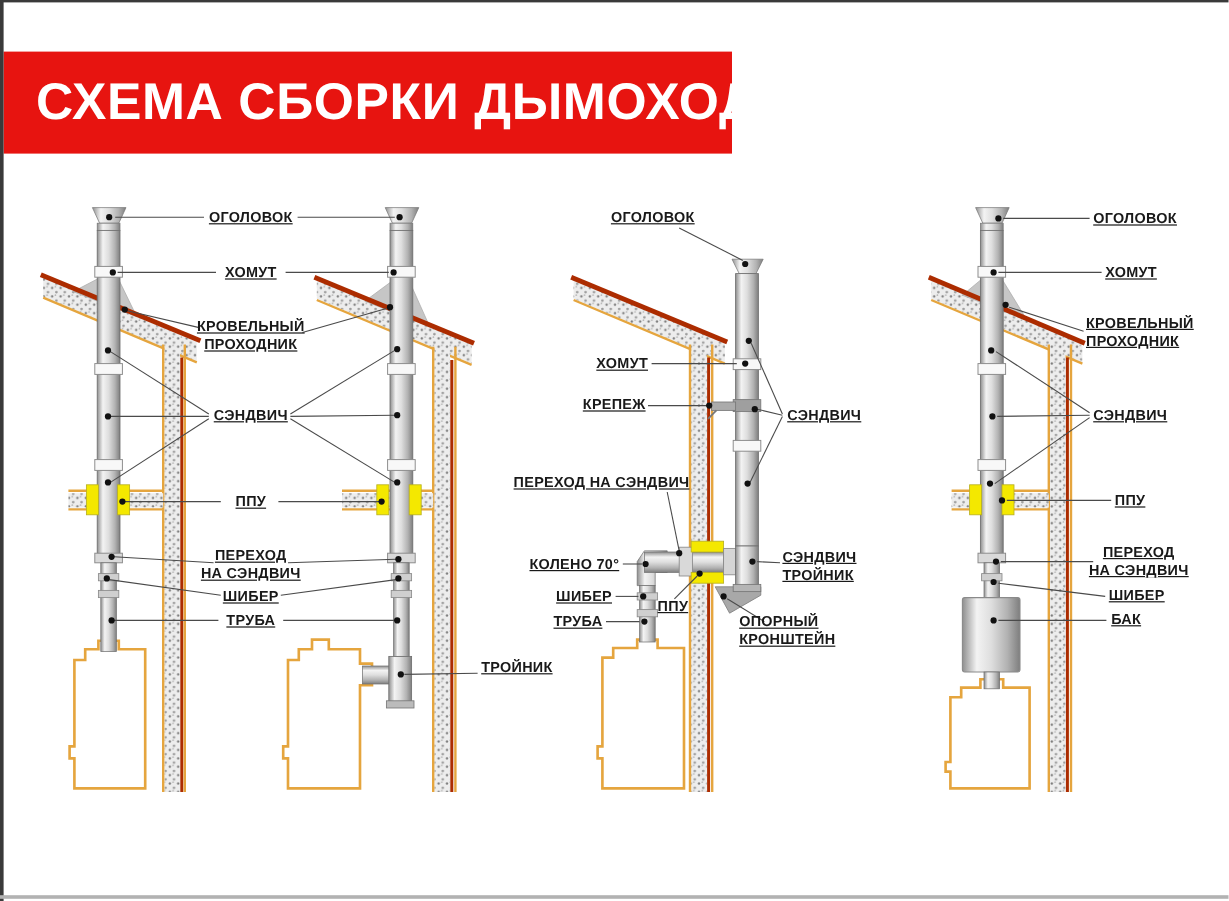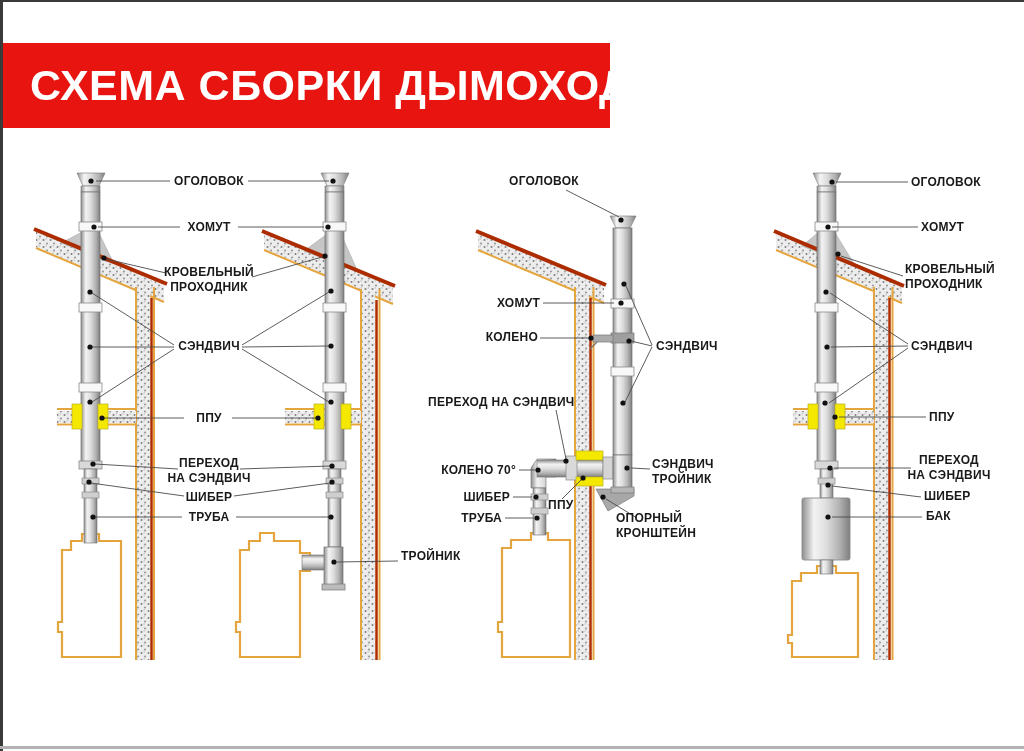--- a/index.html
+++ b/index.html
@@ -6,21 +6,21 @@
   #page{position:relative;width:1024px;height:751px;background:#ffffff;overflow:hidden;
         font-family:"Liberation Sans",sans-serif;}
   .frame{position:absolute;}
   #frame-left{left:0;top:0;width:3px;height:751px;background:#3a3a3a;}
   #frame-top{left:0;top:0;width:1024px;height:2px;background:#3a3a3a;}
   #frame-bottom{left:0;top:746px;width:1024px;height:3px;background:#b2b2b2;}
   #banner{position:absolute;left:3px;top:43px;width:607px;height:85px;background:#e71410;}
   #banner .t{position:absolute;left:27px;top:0;height:85px;line-height:85px;
              font-weight:bold;font-size:43px;color:#ffffff;letter-spacing:.5px;white-space:nowrap;}
   .lbl{position:absolute;font-weight:bold;font-size:12px;line-height:14.5px;color:#191919;
-       white-space:pre-line;text-align:center;letter-spacing:.25px;}
+       white-space:pre-line;text-align:center;letter-spacing:.25px;text-decoration:underline;}
   .lbl.al{text-align:left;}
   .lbl.ar{text-align:right;}
   svg{position:absolute;left:0;top:0;}
 </style>
 </head>
 <body>
 
 <div id="page">
 
   <svg width="1024" height="751" viewBox="0 0 1024 751">
@@ -316,21 +316,21 @@
   <div class="lbl" style="left:186px;top:411px;width:46px;">ППУ</div>
   <div class="lbl" style="left:164px;top:456px;width:90px;">ПЕРЕХОД
 НА СЭНДВИЧ</div>
   <div class="lbl" style="left:181px;top:490px;width:56px;">ШИБЕР</div>
   <div class="lbl" style="left:183px;top:510px;width:52px;">ТРУБА</div>
 
   <div class="lbl al" style="left:401px;top:549px;width:80px;">ТРОЙНИК</div>
 
   <div class="lbl" style="left:506px;top:174px;width:76px;">ОГОЛОВОК</div>
   <div class="lbl ar" style="left:478px;top:296px;width:62px;">ХОМУТ</div>
-  <div class="lbl ar" style="left:474px;top:330px;width:64px;">КОЛЕНО</div>
+  <div class="lbl ar" style="left:474px;top:330px;width:64px;">КРЕПЕЖ</div>
   <div class="lbl al" style="left:656px;top:339px;width:72px;">СЭНДВИЧ</div>
   <div class="lbl al" style="left:428px;top:395px;width:152px;">ПЕРЕХОД НА СЭНДВИЧ</div>
   <div class="lbl ar" style="left:434px;top:463px;width:82px;">КОЛЕНО 70°</div>
   <div class="lbl ar" style="left:452px;top:490px;width:58px;">ШИБЕР</div>
   <div class="lbl ar" style="left:452px;top:511px;width:50px;">ТРУБА</div>
   <div class="lbl al" style="left:548px;top:498px;width:34px;">ППУ</div>
   <div class="lbl al" style="left:652px;top:457px;width:80px;">СЭНДВИЧ
 ТРОЙНИК</div>
   <div class="lbl al" style="left:616px;top:511px;width:90px;">ОПОРНЫЙ
 КРОНШТЕЙН</div>

